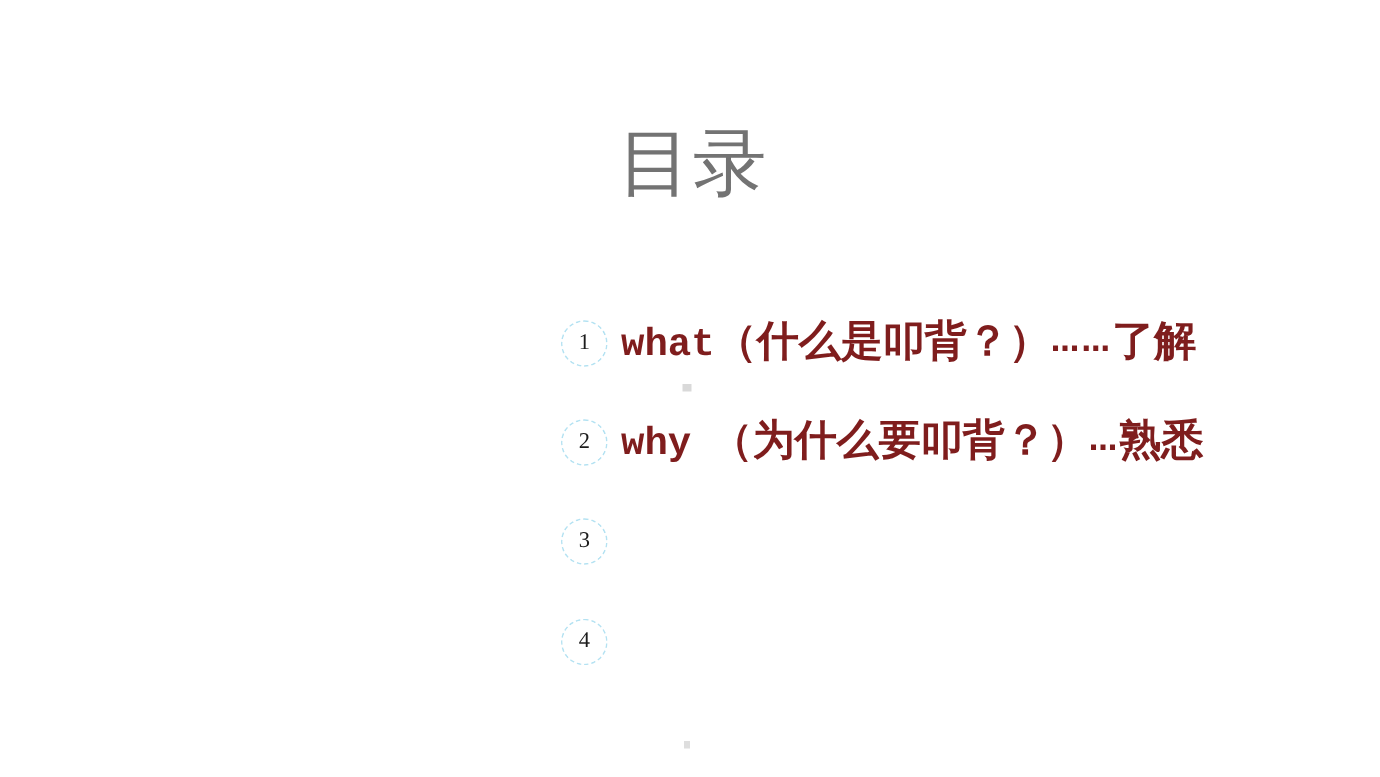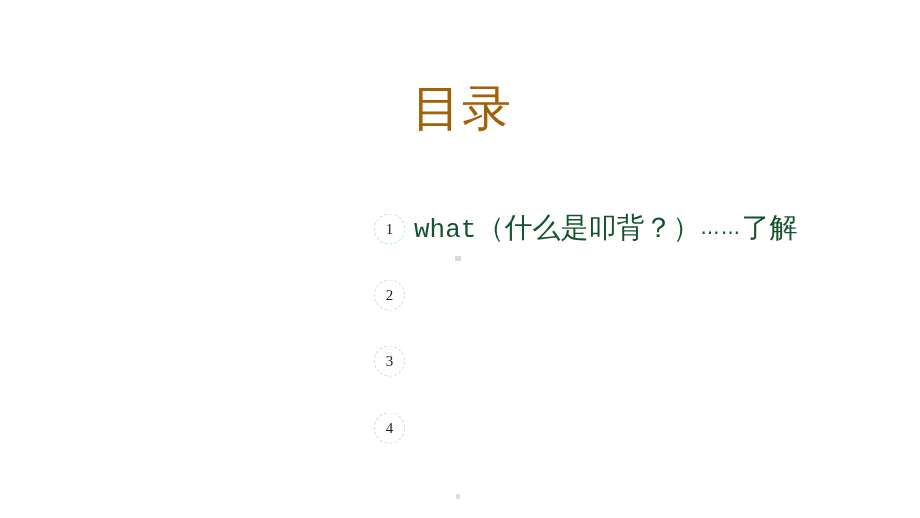--- a/index.html
+++ b/index.html
@@ -19,21 +19,21 @@
     overflow: hidden;
   }
 
   
   .slide-title {
     position: absolute;
     left: 0;
     top: 84px;
     width: 920px;
     text-align: center;
-    color: #a16207;
+    color: #737373;
     font-family: "Liberation Serif", "DejaVu Serif", serif;
     font-size: 49px;
     line-height: 1;
     letter-spacing: 1px;
     white-space: nowrap;
     font-weight: 400;
   }
   
   .slide-title .title-inner {
     display: inline-block;
@@ -75,25 +75,26 @@
     font-size: 15px;
     line-height: 1;
   }
 
   .row-text {
     position: absolute;
     left: 414px;
     right: 62px;
     top: 50%;
     transform: translateY(-50%);
-    color: #14532d;
+    color: #7f1d1d;
     font-size: 28px;
     line-height: 1.12;
     white-space: nowrap;
     text-align: left;
+    font-weight: bold;
   }
   .row-text .latin {
     font-family: "Liberation Mono", "DejaVu Sans Mono", monospace;
     font-size: 26px;
   }
   .row-text .cjk {
     font-family: "Liberation Serif", "DejaVu Serif", serif;
   }
   .row-text .leader {
     font-family: "DejaVu Sans", sans-serif;
@@ -132,20 +133,23 @@
       </div>
       <div class="row-text">
         <span class="latin">what</span><span class="cjk">（什么是叩背？）</span><span class="leader">……</span><span class="cjk">了解</span>
       </div>
     </div>
 
     <div class="toc-row">
       <div class="num-badge">
         <span>2</span>
       </div>
+      <div class="row-text">
+        <span class="latin">why</span><span class="gap-md"></span><span class="cjk">（为什么要叩背？）</span><span class="leader">…</span><span class="cjk">熟悉</span>
+      </div>
     </div>
 
     <div class="toc-row">
       <div class="num-badge">
         <span>3</span>
       </div>
     </div>
 
     <div class="toc-row row-last">
       <div class="num-badge">

